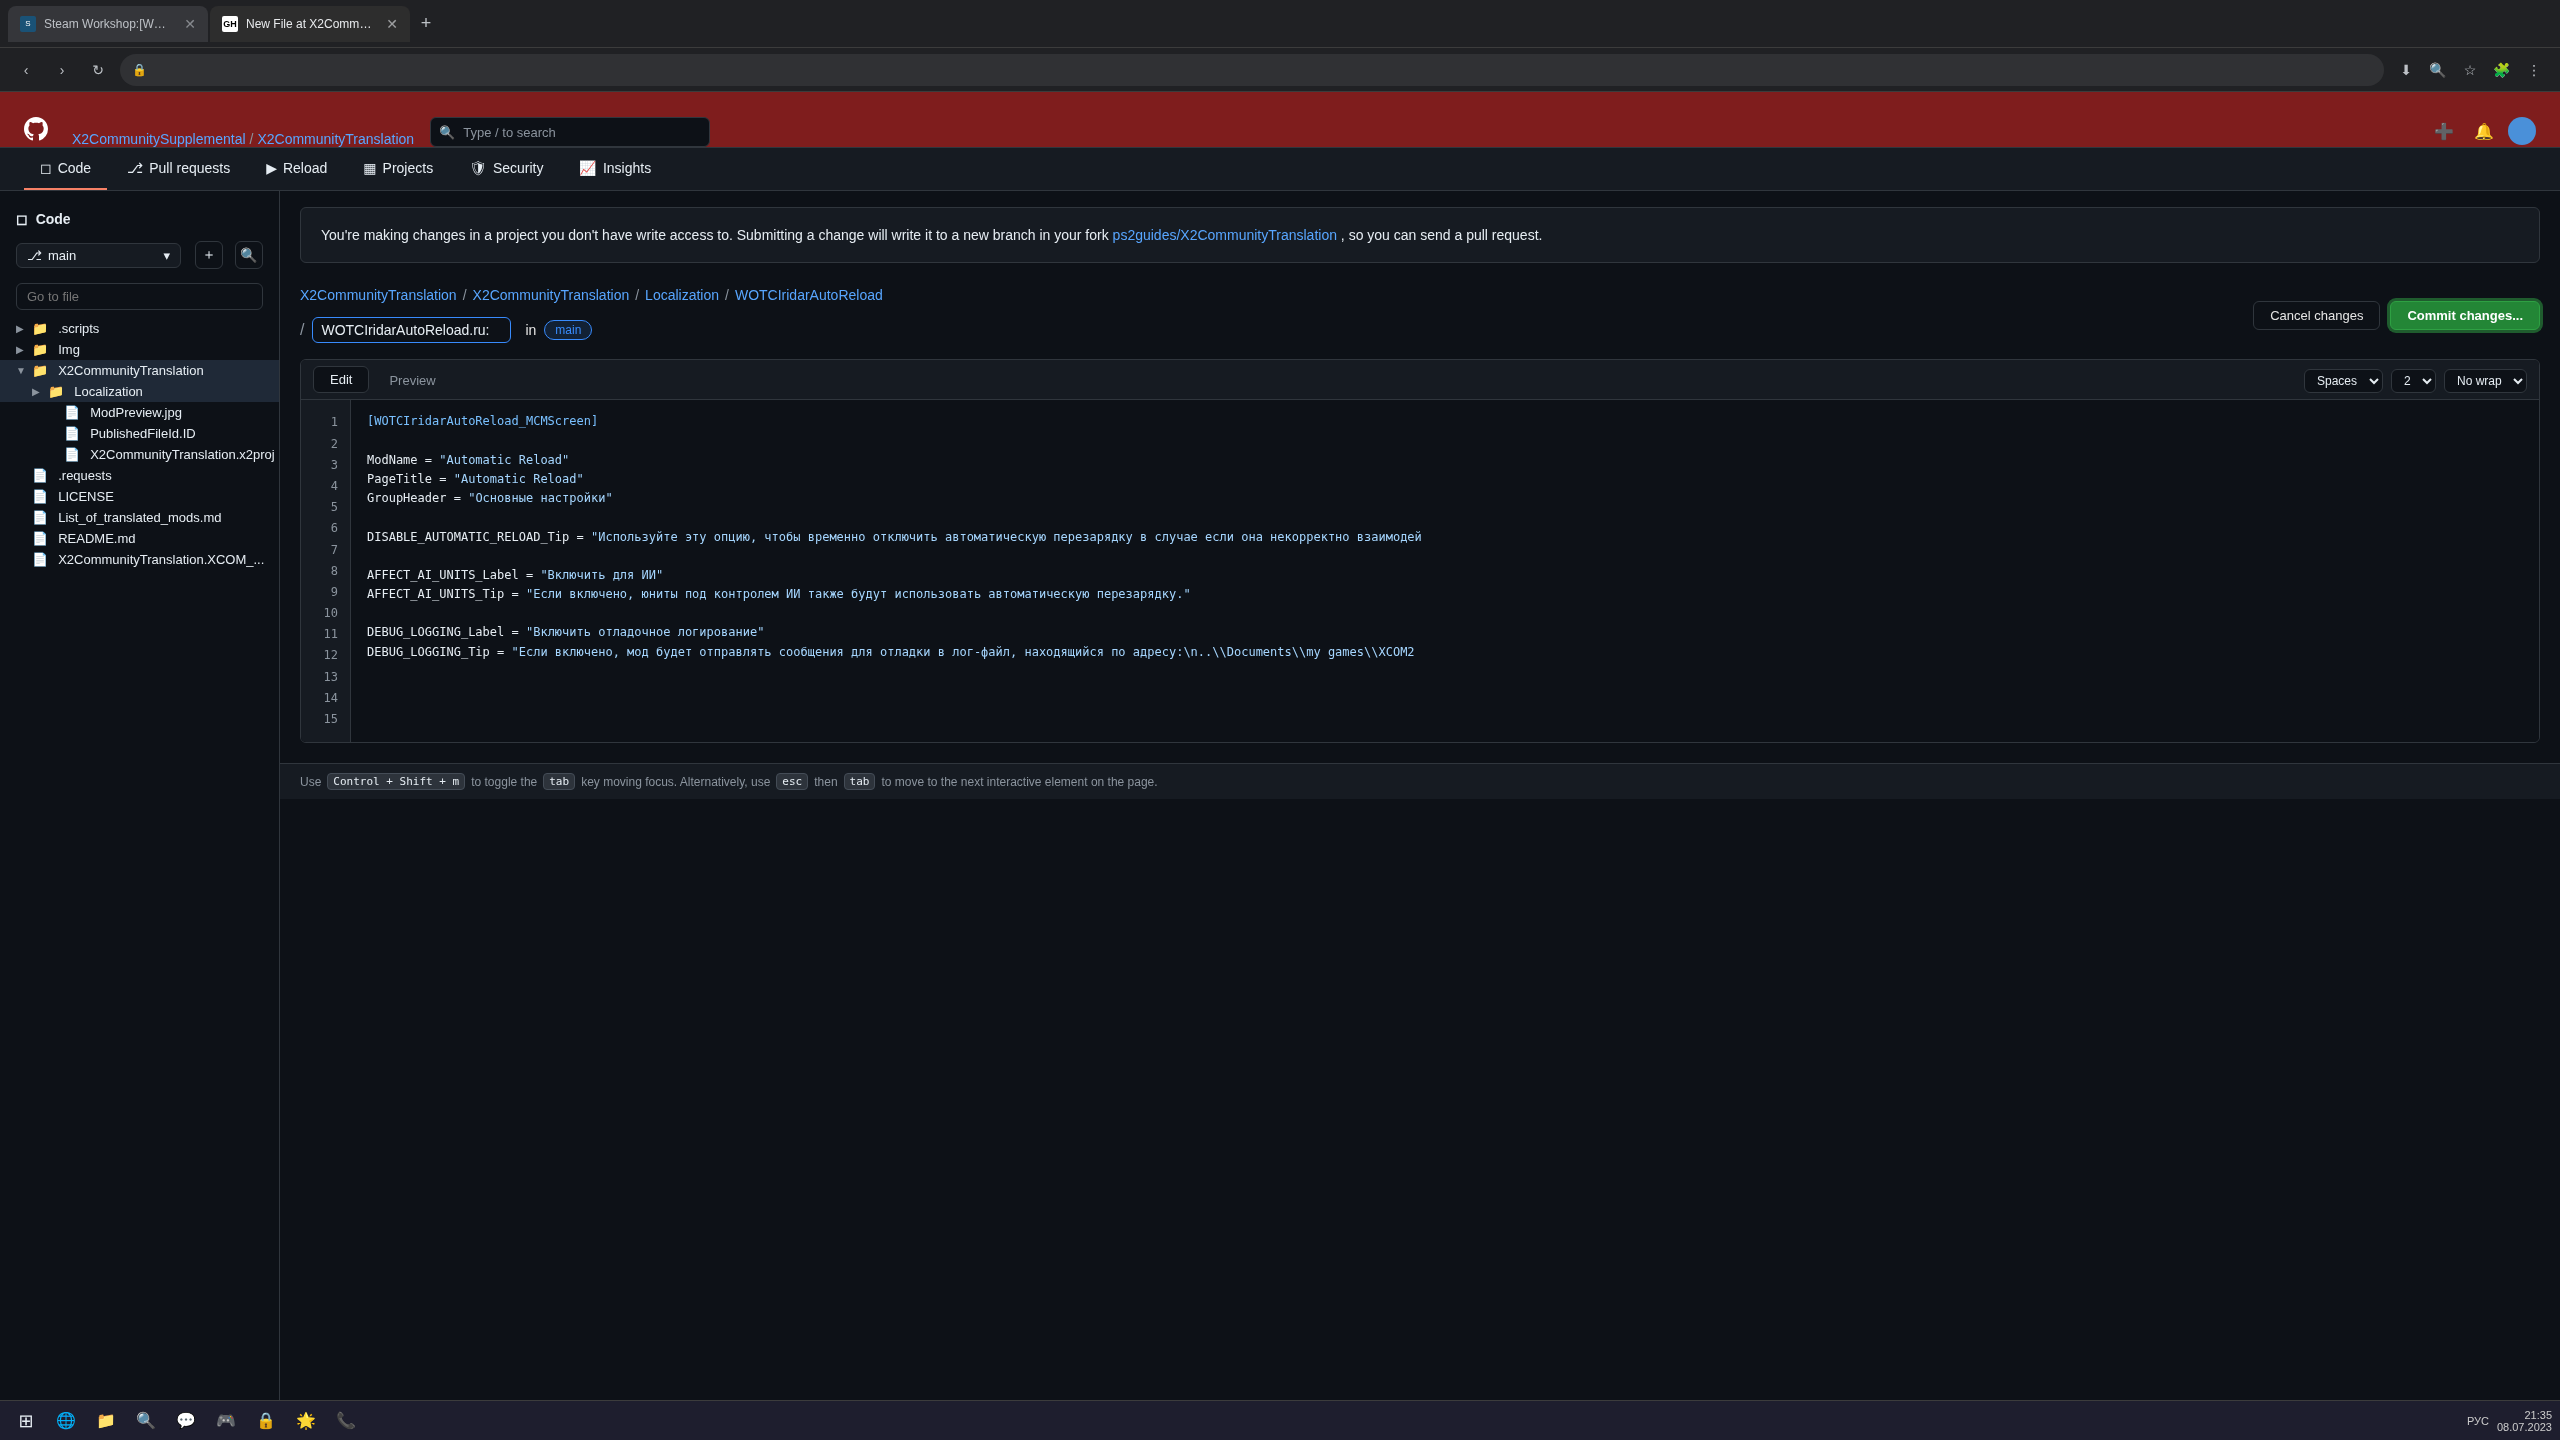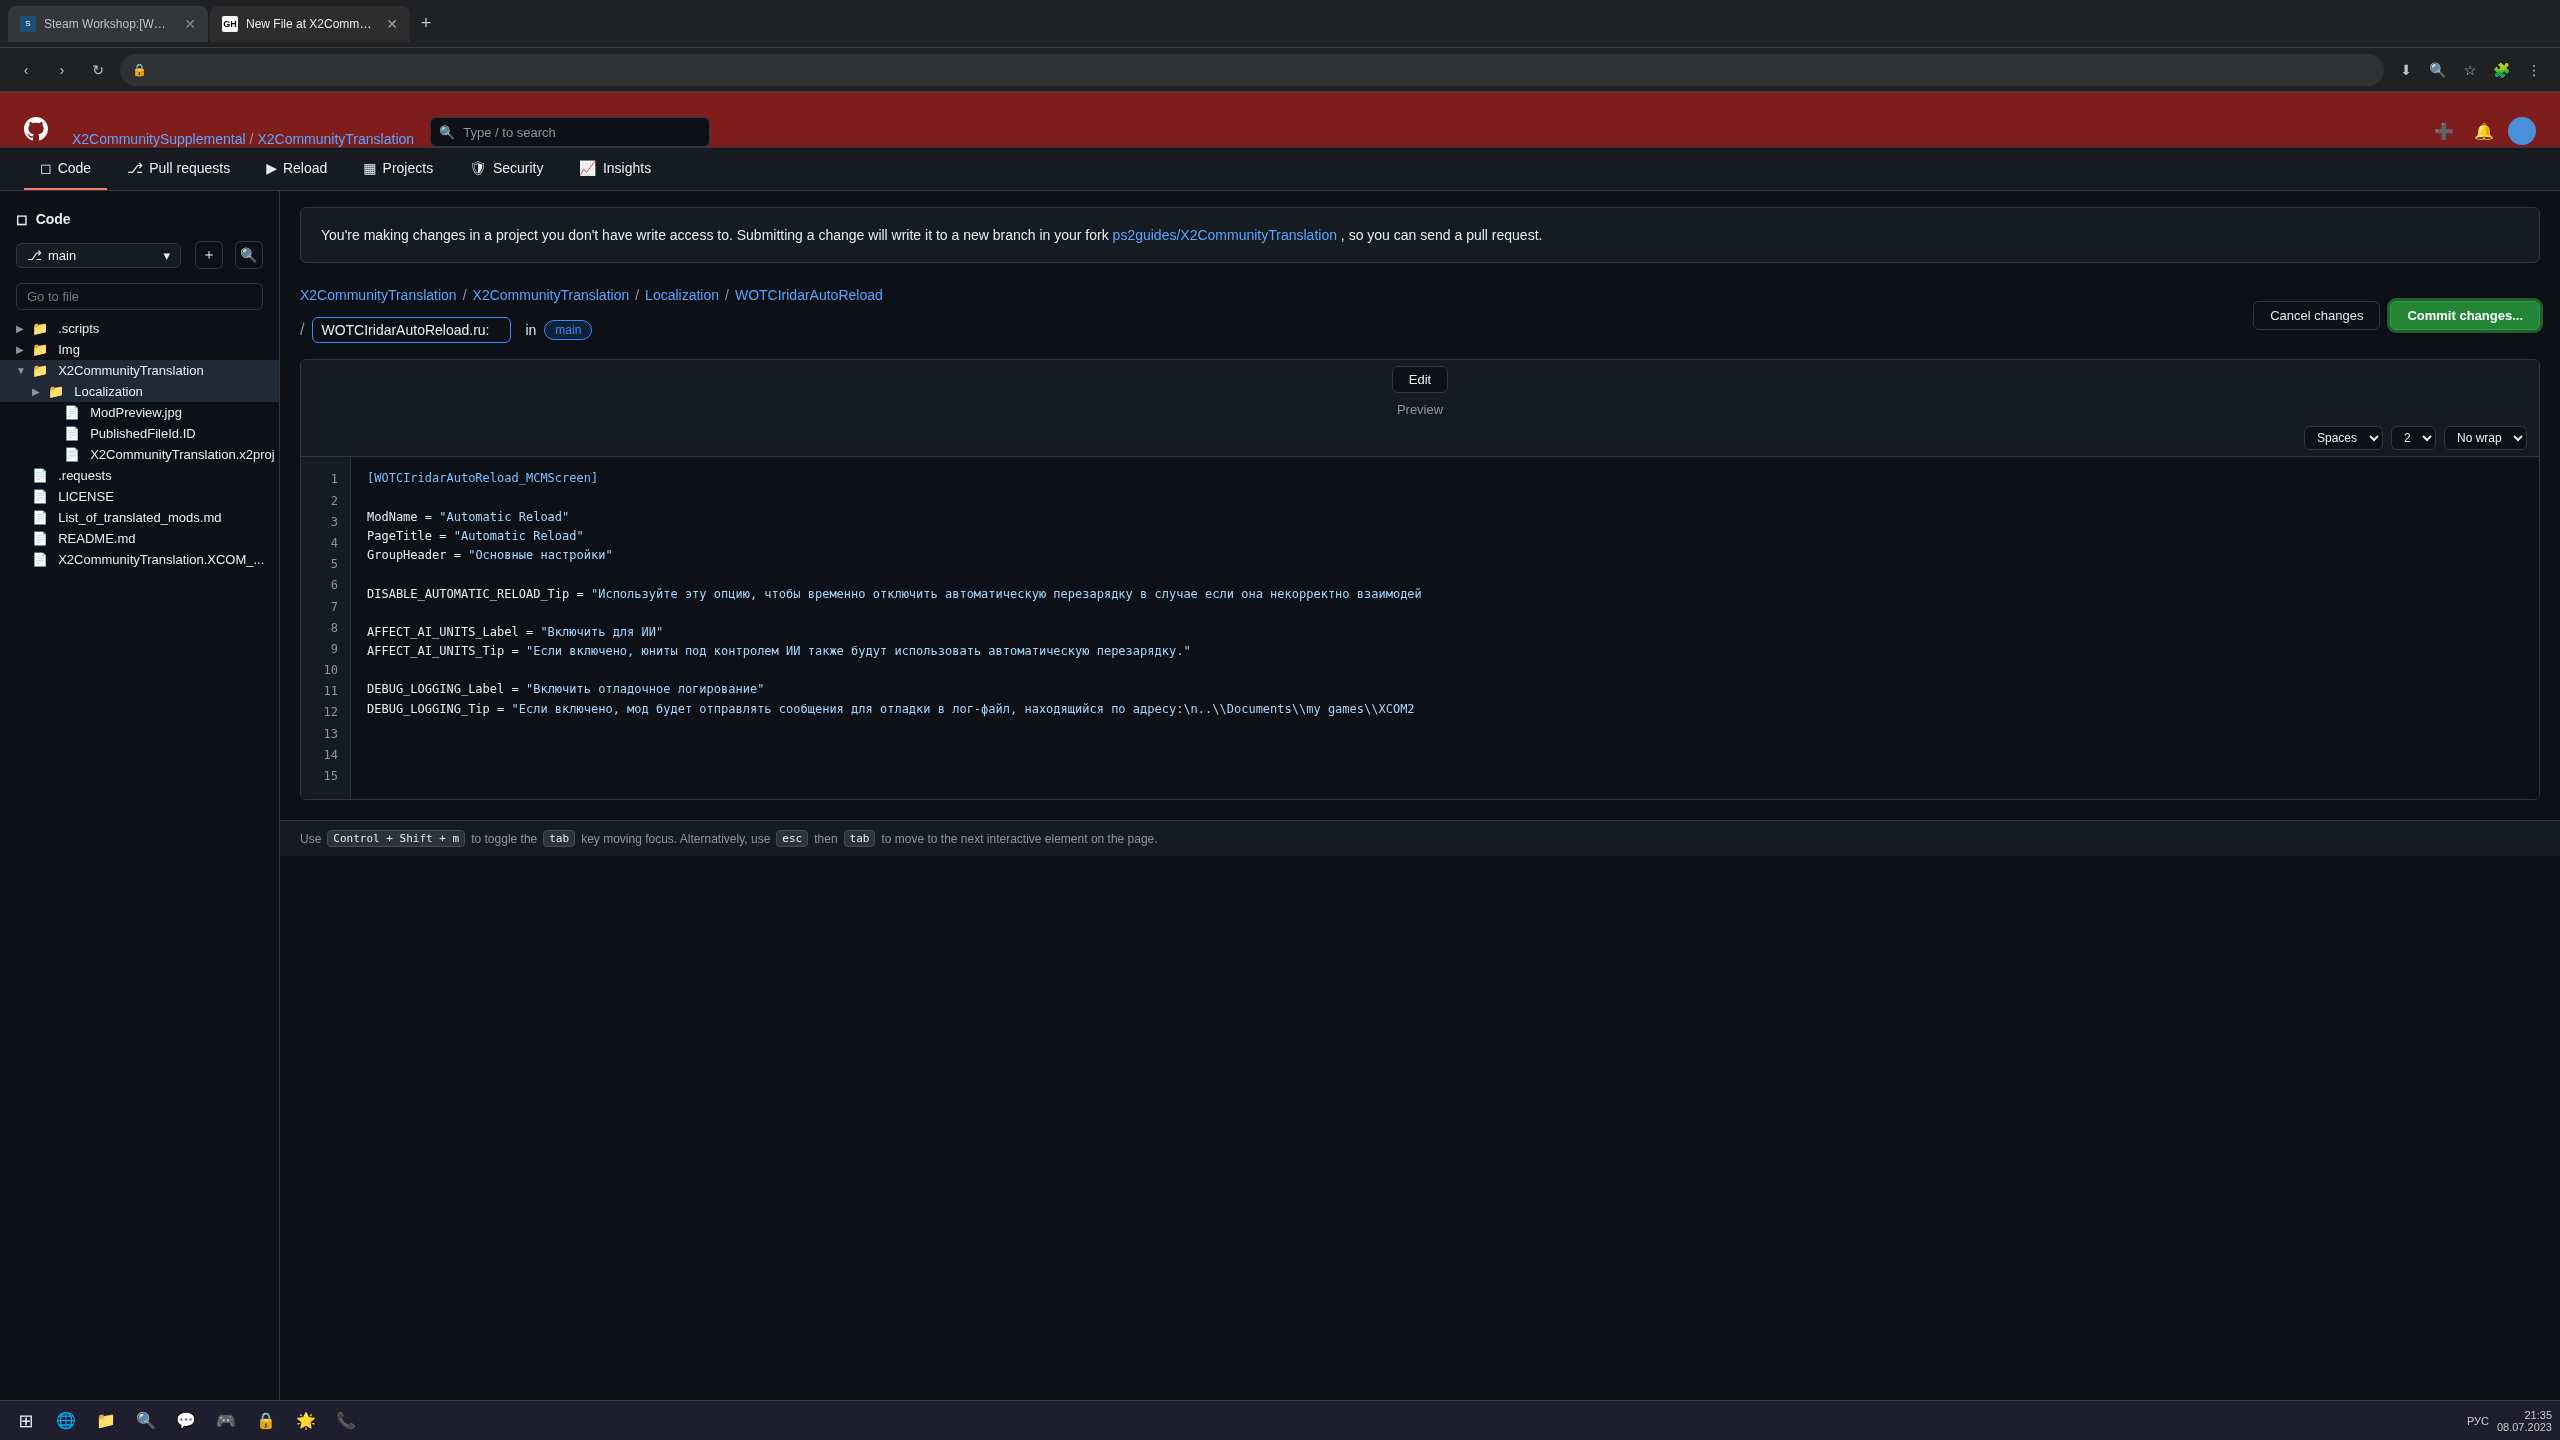--- a/index.html
+++ b/index.html
@@ -69,21 +69,21 @@
     .breadcrumb .sep { color: #8b949e; margin: 0 2px; }
     .file-path-input { display: flex; align-items: center; gap: 8px; margin-top: 8px; }
     .filename-input { background: #0d1117; border: 1px solid #388bfd; border-radius: 6px; padding: 4px 8px; color: #e6edf3; font-size: 14px; }
     .branch-badge { background: #388bfd22; border: 1px solid #388bfd; border-radius: 12px; padding: 2px 10px; color: #388bfd; font-size: 12px; }
     .file-actions { display: flex; gap: 10px; align-items: center; }
     .btn-cancel { background: transparent; border: 1px solid #30363d; border-radius: 6px; padding: 6px 16px; color: #e5e5e5; font-size: 13px; cursor: pointer; }
     .btn-commit { background: #238636; border: 1px solid #2ea043; border-radius: 6px; padding: 6px 16px; color: #fff; font-size: 13px; cursor: pointer; font-weight: 600; box-shadow: 0 0 0 3px #2ea04388; }
 
     
     .editor-container { margin: 0 20px 20px; border: 1px solid #30363d; border-radius: 6px; overflow: hidden; }
-    .editor-toolbar { background: #161b22; border-bottom: 1px solid #30363d; display: flex; align-items: center; padding: 6px 12px; gap: 4px; flex-direction: column; }
+    .editor-toolbar { background: #161b22; border-bottom: 1px solid #30363d; display: flex; align-items: flex-end; padding: 6px 12px; gap: 4px; }
     .editor-tab { padding: 5px 16px; border-radius: 6px; font-size: 13px; cursor: pointer; color: #8b949e; }
     .editor-tab.active { background: #0d1117; color: #e6edf3; border: 1px solid #30363d; }
     .editor-options { margin-left: auto; display: flex; align-items: center; gap: 8px; }
     .editor-select { background: #0d1117; border: 1px solid #30363d; border-radius: 6px; padding: 3px 8px; color: #e6edf3; font-size: 12px; cursor: pointer; }
     .editor-body { display: flex; background: #0d1117; min-height: 320px; }
     .line-numbers { background: #161b22; border-right: 1px solid #30363d; padding: 12px 0; min-width: 50px; text-align: right; }
     .line-number { padding: 1px 12px 1px 8px; font-size: 12px; color: #8b949e; font-family: 'Consolas', 'Monaco', monospace; line-height: 1.6; }
     .code-area { flex: 1; padding: 12px 16px; font-family: 'Consolas', 'Monaco', monospace; font-size: 12px; line-height: 1.6; color: #e6edf3; overflow-x: auto; }
     .code-line { white-space: pre; color: #e6edf3; }
 

